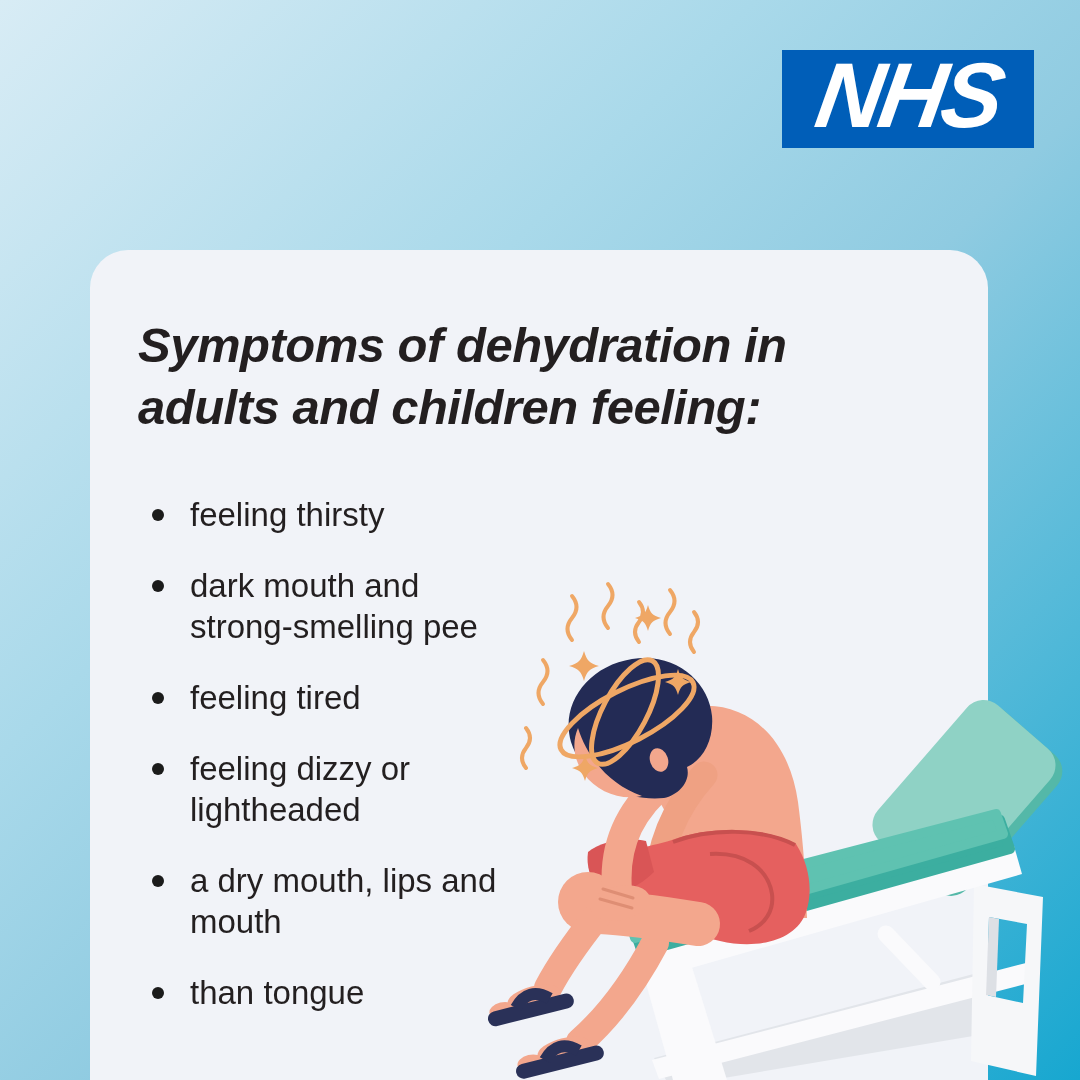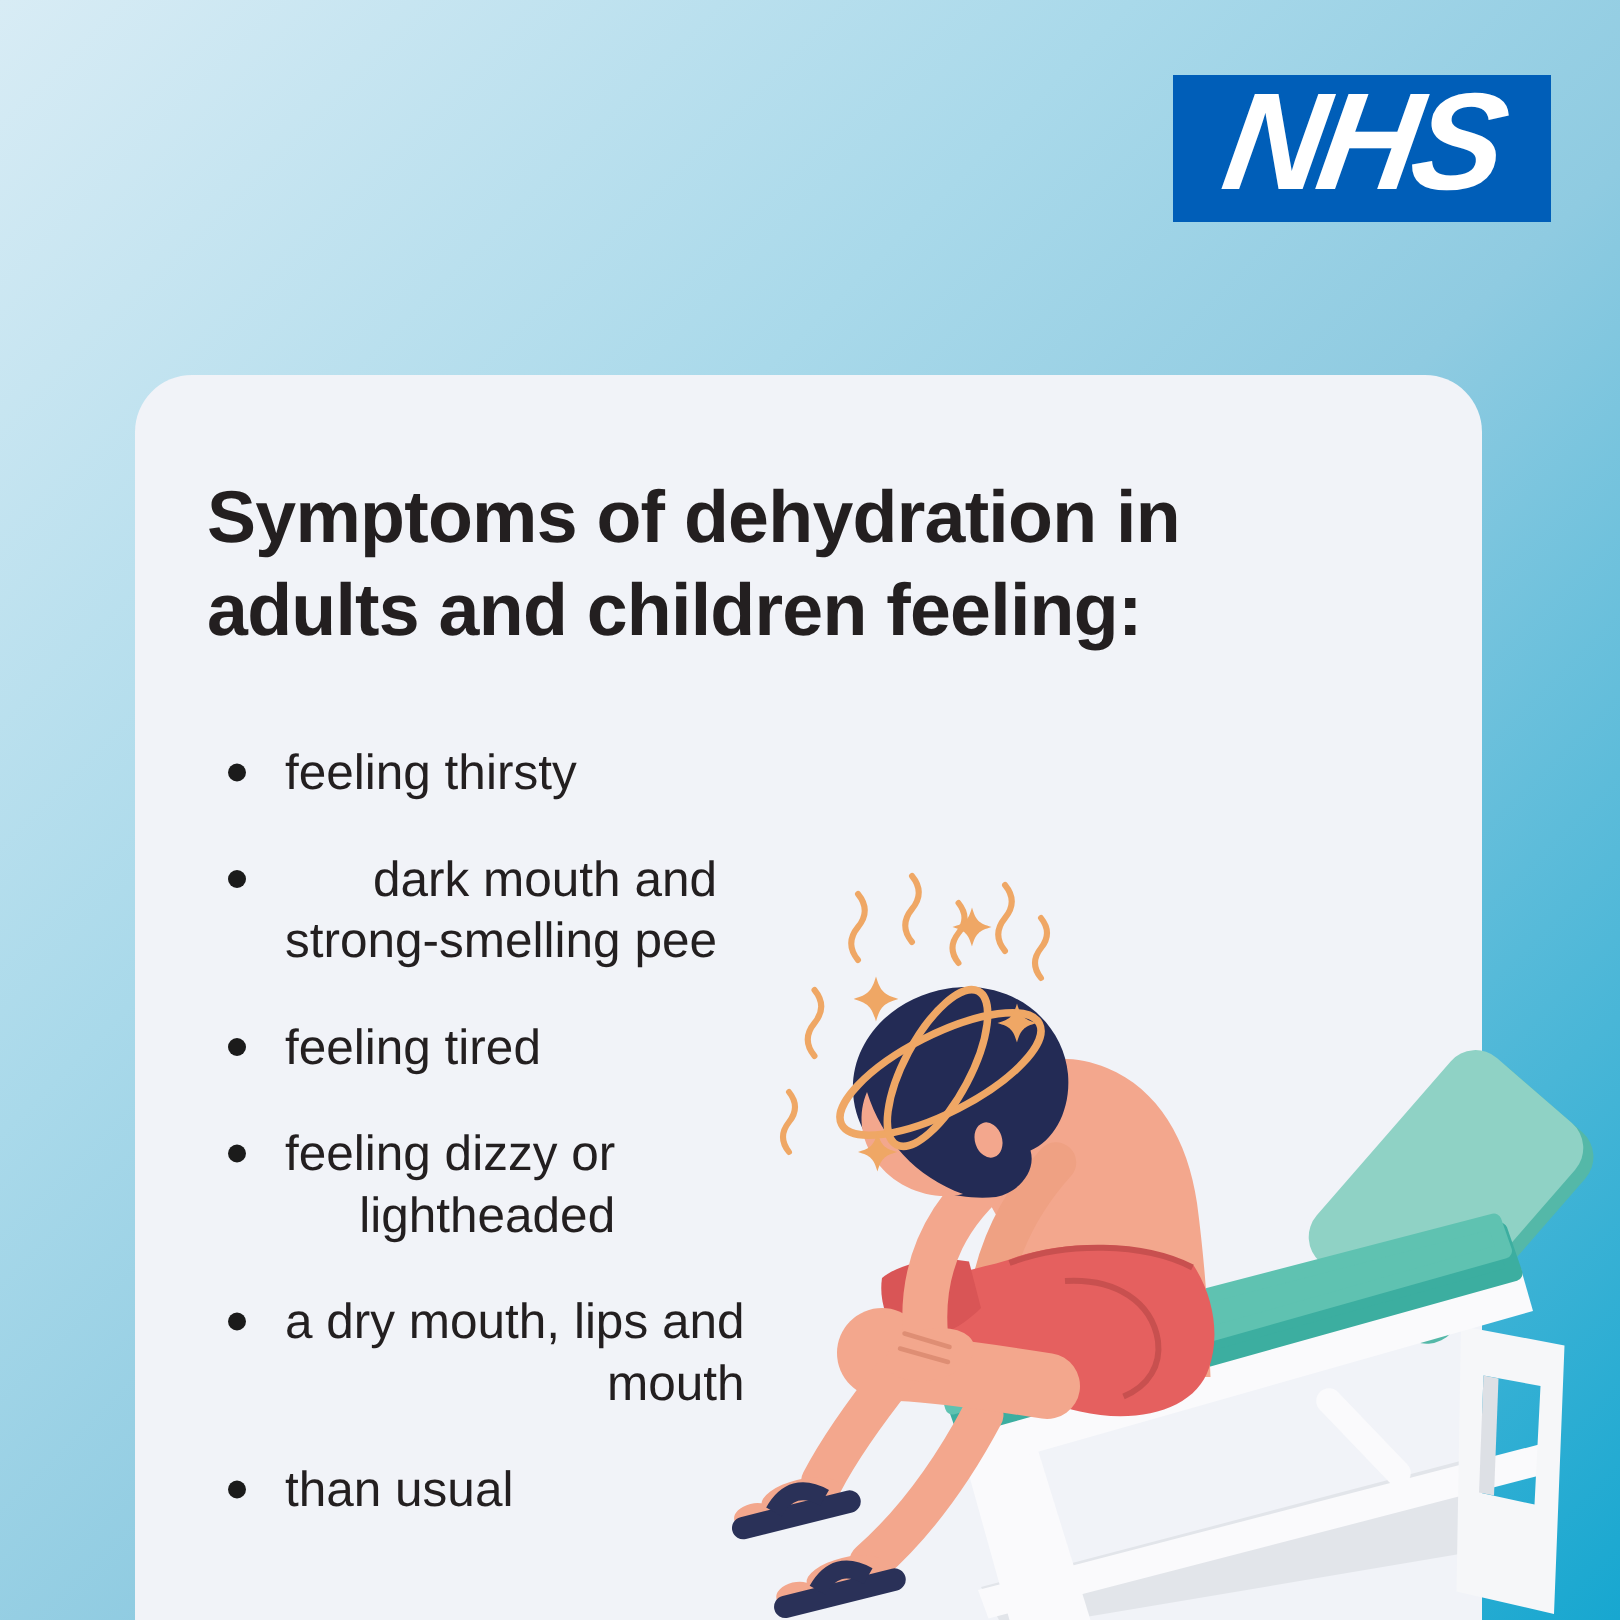--- a/index.html
+++ b/index.html
@@ -15,30 +15,30 @@
   .nhs-logo .nhs-word{
     color:#FFFFFF;font-weight:bold;font-style:italic;font-size:92px;line-height:1;
     transform:skewX(-9deg);letter-spacing:-4px;padding-bottom:8px;
   }
   .card{
     position:absolute;left:90px;top:250px;width:898px;height:830px;
     background:#F1F3F8;border-radius:38px 38px 0 0;
   }
   .title{
     margin:64px 0 0 48px;font-weight:bold;color:#231F20;
-    font-size:49px;line-height:62px;letter-spacing:-0.5px;width:810px;
+    font-size:49px;line-height:62px;letter-spacing:-0.5px;width:810px;font-style:italic;
   }
   .title .line{display:block;}
   .symptoms{list-style:none;margin:56px 0 0 62px;padding:0;}
   .symptoms li{display:flex;margin-bottom:30px;color:#231F20;}
   .bullet-dot{
     flex:0 0 auto;width:12px;height:12px;border-radius:50%;
     background:#1B1B1B;margin:15px 26px 0 0;
   }
-  .item-text{font-size:33px;line-height:41px;text-align:right;}
+  .item-text{font-size:33px;line-height:41px;}
   .item-text .line{display:block;}
   .illus{position:absolute;left:0;top:0;pointer-events:none;}
 </style>
 </head>
 <body>
 
 <div class="canvas">
 
   <div class="nhs-logo">
     <span class="nhs-word">NHS</span>
@@ -79,21 +79,21 @@
       <li>
         <span class="bullet-dot"></span>
         <span class="item-text">
           <span class="line">a dry mouth, lips and</span>
           <span class="line">mouth</span>
         </span>
       </li>
       <li>
         <span class="bullet-dot"></span>
         <span class="item-text">
-          <span class="line">than usual</span>
+          <span class="line">than tongue</span>
         </span>
       </li>
     </ul>
   </div>
 
   <svg class="illus" width="1080" height="1080" viewBox="0 0 1080 1080">
 
     <g>
       <path d="M654,1058 L985,971 L985,1034 L712,1080 L666,1080 Z" fill="#E2E5EA"></path>
       <polygon points="652,1060 1026,963 1033,982 659,1079" fill="#FAFAFC"></polygon>

